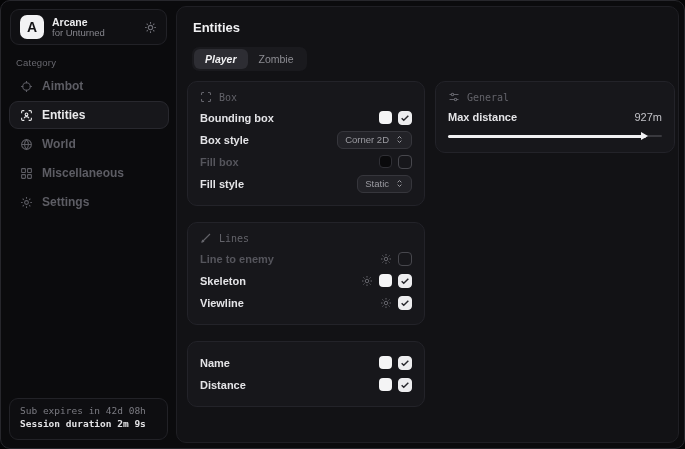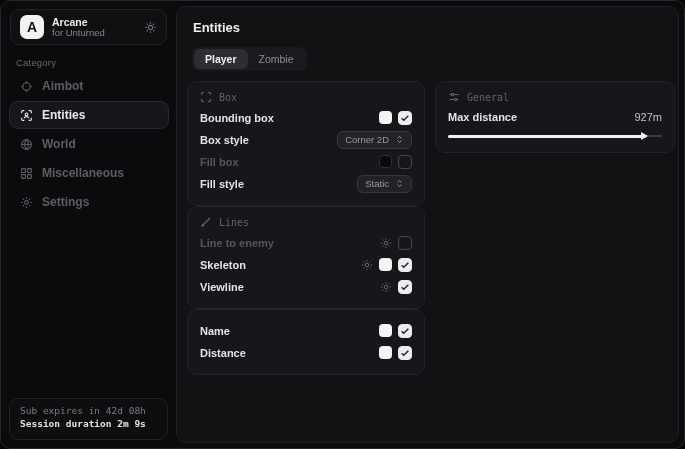--- a/index.html
+++ b/index.html
@@ -62,23 +62,23 @@
   }
   .page-title { position:absolute; left:16px; top:13px; font-size:13px; font-weight:bold; color:#f0f0f2; }
 
   .tabs {
     position:absolute; left:15px; top:40px;
     display:inline-flex; background:#1a1a1e; border-radius:7px; padding:2px;
   }
   .tab {
     padding:4px 11px; border-radius:6px; font-size:10.5px; color:#8d8d93; cursor:pointer;
   }
-  .tab.active { background:#2d2d33; color:#f1f1f3; font-weight:600; }
-
-  .col-left  { position:absolute; left:10px;  top:74px; width:238px; display:flex; flex-direction:column; gap:0;text-align:center; }
+  .tab.active { background:#2d2d33; color:#f1f1f3; font-weight:600;font-style:italic; }
+
+  .col-left  { position:absolute; left:10px;  top:74px; width:238px; display:flex; flex-direction:column; gap:16px;text-align:center; }
   .col-right { position:absolute; left:258px; top:74px; width:240px; }
 
   .card {
     background:#17171b; border:1px solid #232329; border-radius:10px;
     padding:9px 12px 11px;
   }
   .card-header {
     display:flex; align-items:center; gap:7px; margin-bottom:4px;
     color:#63636a; font-family:"DejaVu Sans Mono", monospace; font-size:10px;
   }

